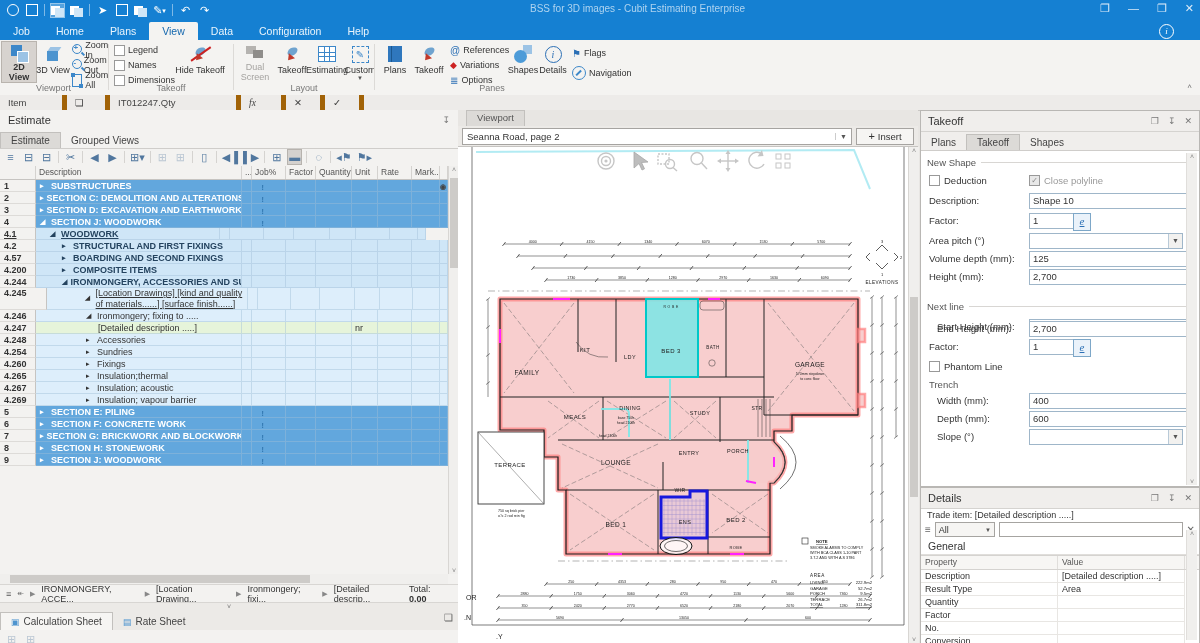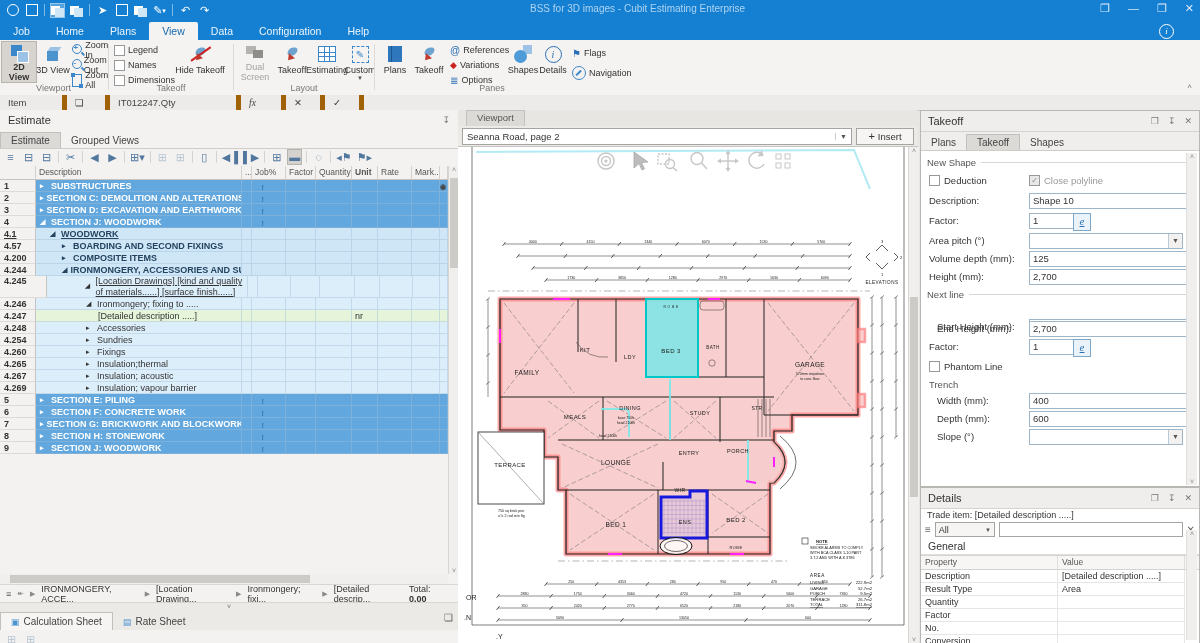--- a/index.html
+++ b/index.html
@@ -394,21 +394,21 @@
           <span class="tbi">⚑▸</span>
         </div>
       <div class="abs" id="est-grid">
           <div class="gh">
             <div style="width: 36px;"></div>
             <div style="width: 206px;">Description</div>
             <div style="width: 10px;">...</div>
             <div style="width: 34px;">Job%</div>
             <div style="width: 30px;">Factor</div>
             <div style="width: 36px;">Quantity</div>
-            <div style="width: 26px; font-weight: bold;">Unit</div>
+            <div style="width: 26px;">Unit</div>
             <div style="width: 34px;">Rate</div>
             <div style="width: 28px;">Mark..</div>
             <div style="width: 8px;"></div>
           </div>
           <div class="grow r-section">
             <div class="gnum" style="width: 36px; height: 12px; line-height: 12px;">1</div>
             <div class="gcell desc" style="width: 206px; height: 12px; line-height: 12px; padding-left: 4px;">
               <span class="arr">▸</span>
               <span>SUBSTRUCTURES</span>
             </div>
@@ -461,23 +461,38 @@
             <div class="gcell" style="width: 34px; height: 12px; line-height: 12px;"><span class="warn"></span></div>
             <div class="gcell" style="width: 30px; height: 12px; line-height: 12px;"></div>
             <div class="gcell" style="width: 36px; height: 12px; line-height: 12px;"></div>
             <div class="gcell" style="width: 26px; height: 12px; line-height: 12px;"></div>
             <div class="gcell" style="width: 34px; height: 12px; line-height: 12px;"></div>
             <div class="gcell" style="width: 28px; height: 12px; line-height: 12px;"></div>
             <div class="gcell" style="width: 8px; height: 12px; line-height: 12px;"></div>
           </div>
           <div class="grow r-group1">
             <div class="gnum" style="width: 36px; height: 12px; line-height: 12px; text-decoration: underline;">4.1</div>
-            <div class="gcell desc" style="width: 206px; height: 12px; line-height: 12px; padding-left: 14px;">
+            <div class="gcell desc" style="width: 184px; height: 12px; line-height: 12px; padding-left: 14px;">
               <span class="arr">◢</span>
               <span style="text-decoration: underline;">WOODWORK</span>
+            </div>
+            <div class="gcell" style="width: 10px; height: 12px; line-height: 12px;"></div>
+            <div class="gcell" style="width: 34px; height: 12px; line-height: 12px;"></div>
+            <div class="gcell" style="width: 30px; height: 12px; line-height: 12px;"></div>
+            <div class="gcell" style="width: 36px; height: 12px; line-height: 12px;"></div>
+            <div class="gcell" style="width: 26px; height: 12px; line-height: 12px;"></div>
+            <div class="gcell" style="width: 34px; height: 12px; line-height: 12px;"></div>
+            <div class="gcell" style="width: 28px; height: 12px; line-height: 12px;"></div>
+            <div class="gcell" style="width: 8px; height: 12px; line-height: 12px;"></div>
+          </div>
+          <div class="grow r-group2">
+            <div class="gnum" style="width: 36px; height: 12px; line-height: 12px;">4.2</div>
+            <div class="gcell desc" style="width: 206px; height: 12px; line-height: 12px; padding-left: 26px;">
+              <span class="arr">▸</span>
+              <span>STRUCTURAL AND FIRST FIXINGS</span>
             </div>
             <div class="gcell" style="width: 10px; height: 12px; line-height: 12px;"></div>
             <div class="gcell" style="width: 34px; height: 12px; line-height: 12px;"></div>
             <div class="gcell" style="width: 30px; height: 12px; line-height: 12px;"></div>
             <div class="gcell" style="width: 36px; height: 12px; line-height: 12px;"></div>
             <div class="gcell" style="width: 26px; height: 12px; line-height: 12px;"></div>
             <div class="gcell" style="width: 34px; height: 12px; line-height: 12px;"></div>
             <div class="gcell" style="width: 28px; height: 12px; line-height: 12px;"></div>
             <div class="gcell" style="width: 8px; height: 12px; line-height: 12px;"></div>
           </div>
@@ -1144,21 +1159,21 @@
               </span>
             </div>
           <div class="fieldrow" style="top:100px;">
               <span class="flabel">Volume depth (mm):</span>
               <span class="finput">125</span>
             </div>
           <div class="fieldrow" style="top:118px;">
               <span class="flabel">Height (mm):</span>
               <span class="finput">2,700</span>
             </div>
-          <div class="gsep" style="top:138px;text-align:center;">
+          <div class="gsep" style="top:150px;text-align:center;">
               <span>Next line</span>
             </div>
           <div class="fieldrow" style="top:168px;">
               <span class="flabel ind">Start Height (mm):</span>
               <span class="finput">2,700</span>
             </div>
           <div class="fieldrow" style="top:170px;">
               <span class="flabel ind">End Height (mm):</span>
               <span class="finput">2,700</span>
             </div>

